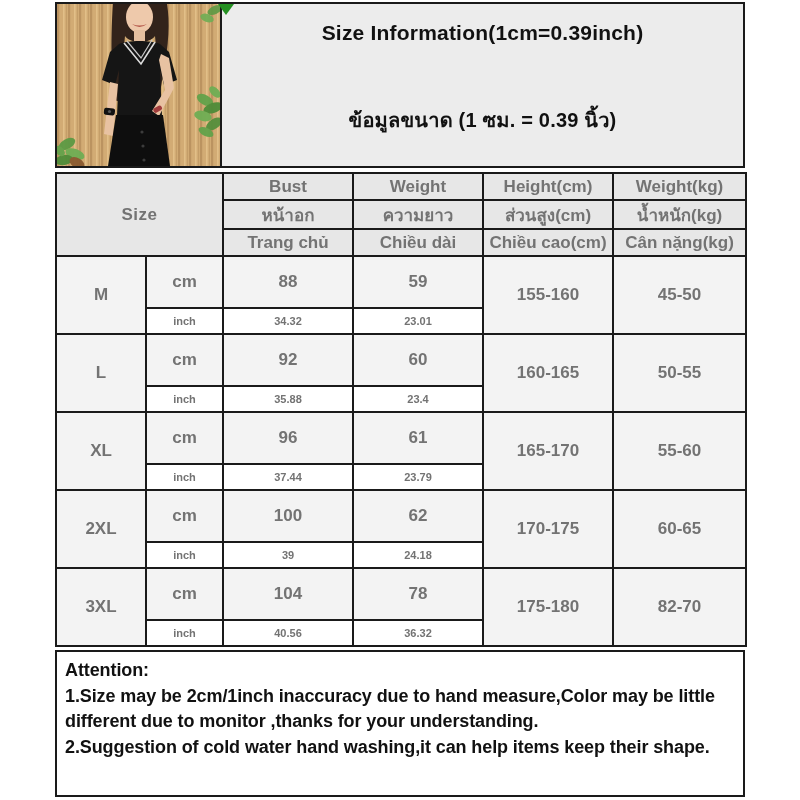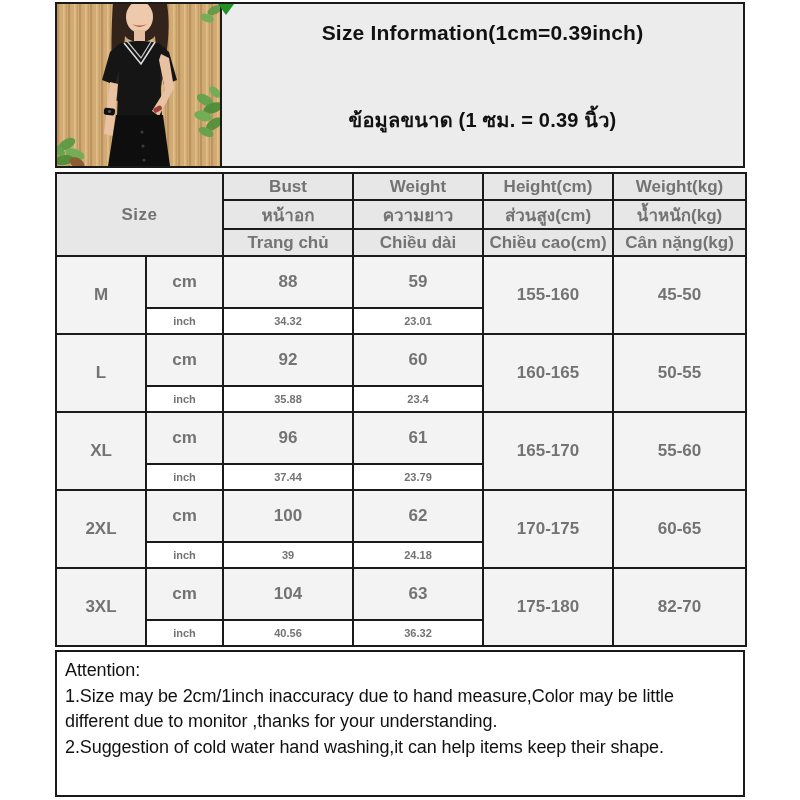--- a/index.html
+++ b/index.html
@@ -77,21 +77,21 @@
   td.merged { background: #f0f0f0; font-size: 17px; }
 
   
   .attention-box {
     width: 690px; height: 147px;
     border: 2px solid #1a1a1a;
     margin-top: 3px;
     padding: 6px 8px;
     font-size: 18px;
     line-height: 1.42;
-    font-weight: normal;
+    font-weight: bold;
   }
   .attention-box .att-line { letter-spacing: -0.1px; }
 </style>
 </head>
 <body>
 
 <div class="page">
 
   <div class="top-block">
     <div class="photo-wrap">
@@ -243,21 +243,21 @@
         </tr>
         <tr class="row-inch">
           <td>inch</td>
           <td>39</td>
           <td>24.18</td>
         </tr>
         <tr class="row-cm">
           <td rowspan="2" class="size-label">3XL</td>
           <td>cm</td>
           <td>104</td>
-          <td>63</td>
+          <td>78</td>
           <td rowspan="2" class="merged">175-180</td>
           <td rowspan="2" class="merged">82-70</td>
         </tr>
         <tr class="row-inch">
           <td>inch</td>
           <td>40.56</td>
           <td>36.32</td>
         </tr>
       </tbody>
   </table>

